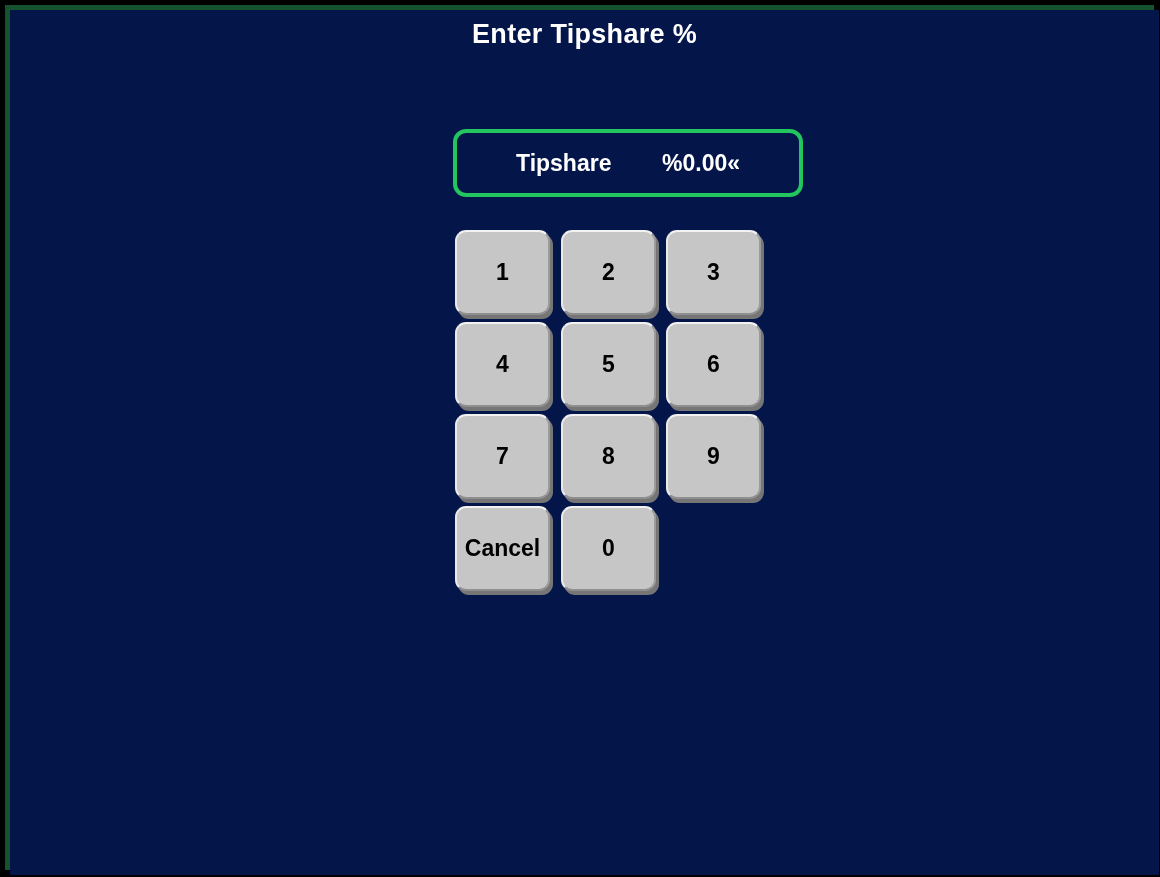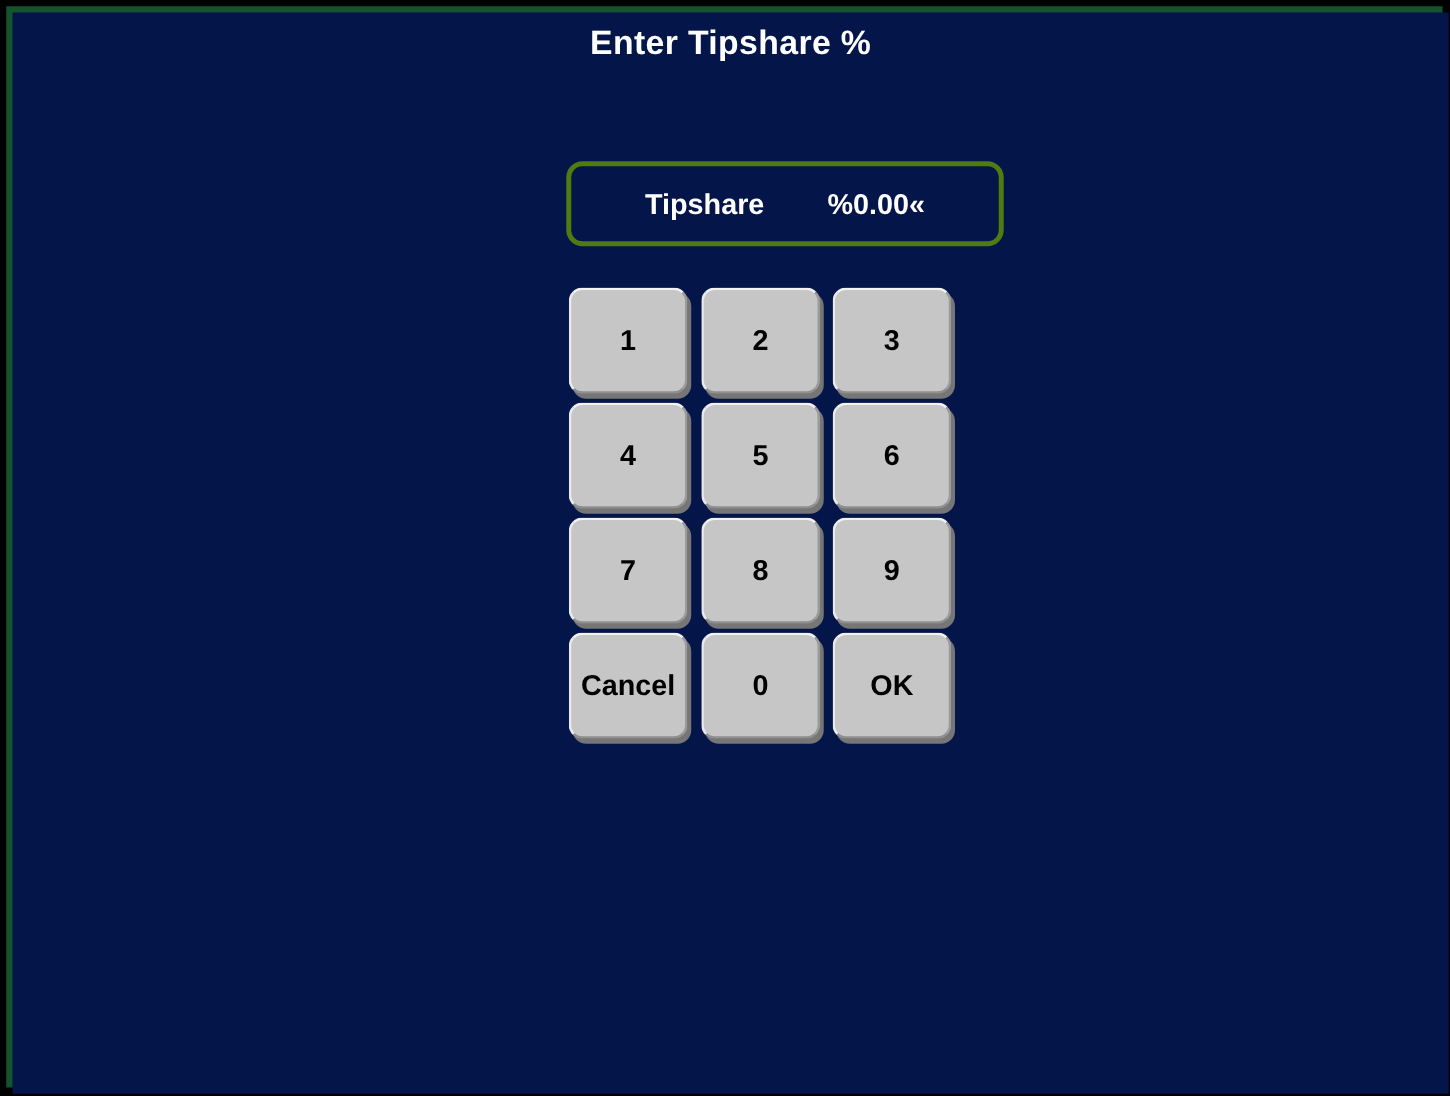--- a/index.html
+++ b/index.html
@@ -53,21 +53,21 @@
   }
 
   
   #display {
     position: absolute;
     left: 443px;
     top: 119px;
     width: 350px;
     height: 68px;
     box-sizing: border-box;
-    border: 4px solid #4d7c0f;
+    border: 4px solid #22c55e;
     border-radius: 13px;
     background: #04154a;
     display: flex;
     align-items: center;
   }
   #display-label {
     position: absolute;
     left: 59px;
     color: #ffffff;
     font-size: 23px;
@@ -161,18 +161,17 @@
         <div class="key row0 col1">2</div>
         <div class="key row0 col2">3</div>
         <div class="key row1 col0">4</div>
         <div class="key row1 col1">5</div>
         <div class="key row1 col2">6</div>
         <div class="key row2 col0">7</div>
         <div class="key row2 col1">8</div>
         <div class="key row2 col2">9</div>
         <div class="key row3 col0">Cancel</div>
         <div class="key row3 col1">0</div>
-        <div class="key row3 col2">OK</div>
       </div>
 
 
   </div>
 </div>
 
 </body></html>

